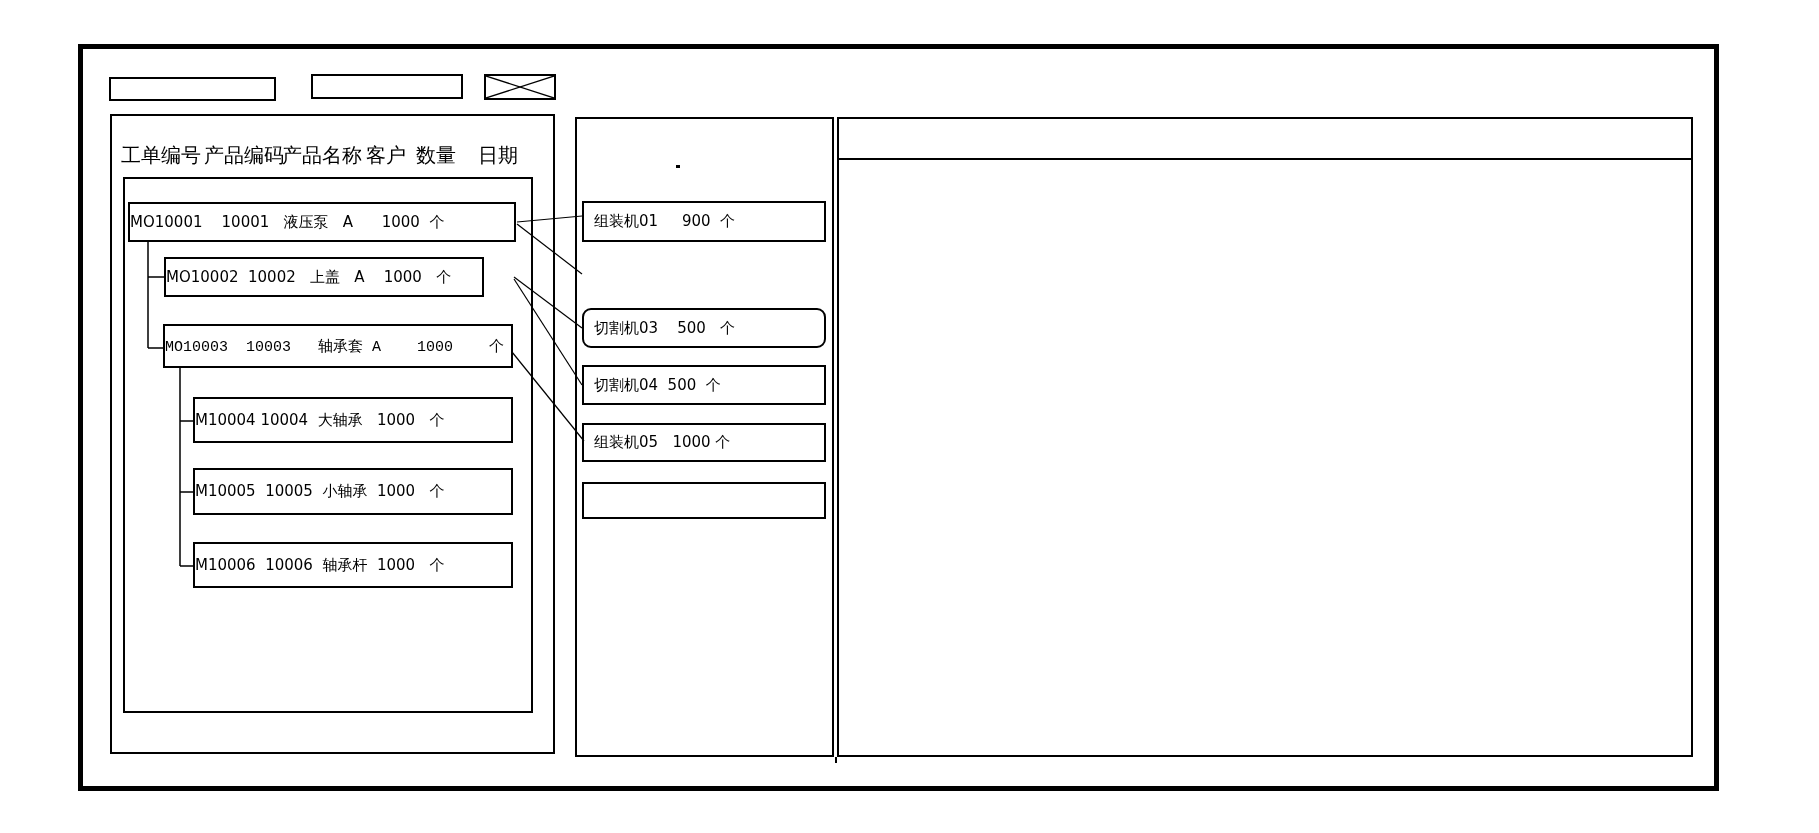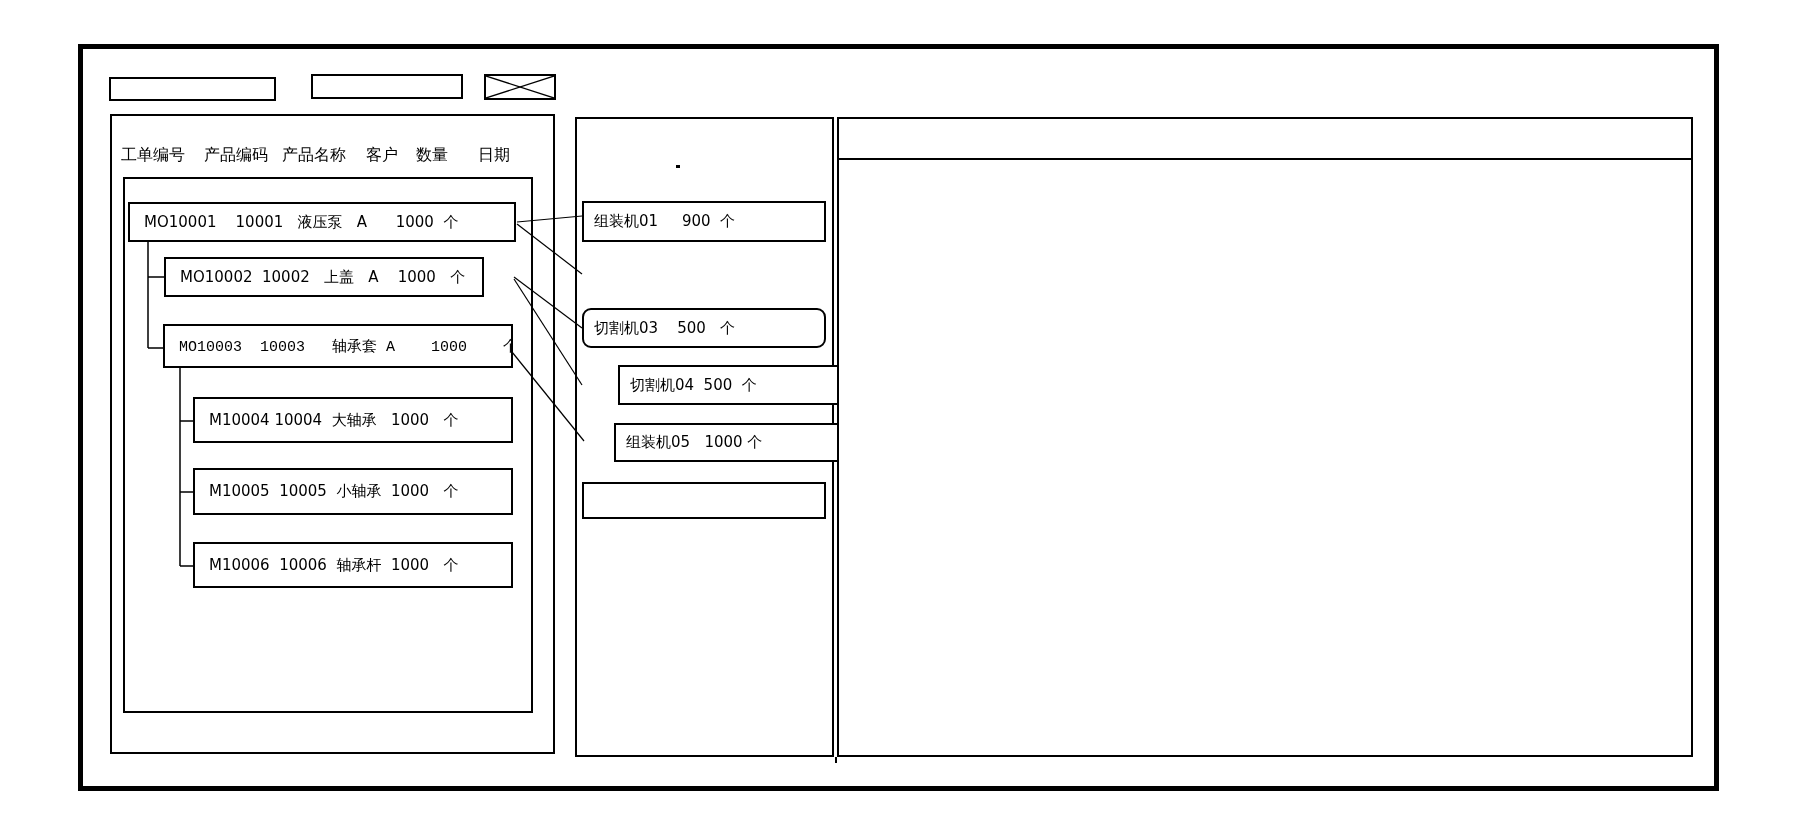--- a/index.html
+++ b/index.html
@@ -20,40 +20,40 @@
   .rect1{left:109px;top:77px;width:167px;height:24px;}
   .rect2{left:311px;top:74px;width:152px;height:25px;}
   .xbox{left:484px;top:74px;width:72px;height:26px;border:2px solid #000;background:#fff;}
   .xbox svg{display:block;width:100%;height:100%;}
   .panel{border:2px solid #000;background:#fff;}
   .left-panel{left:110px;top:114px;width:445px;height:640px;}
   .tree-box{left:123px;top:177px;width:410px;height:536px;border:2px solid #000;background:transparent;}
   .mid-panel{left:575px;top:117px;width:259px;height:640px;}
   .right-panel{left:837px;top:117px;width:856px;height:640px;}
   .right-header{position:absolute;left:0;top:0;width:100%;height:41px;border-bottom:2px solid #000;box-sizing:border-box;}
-  .col-label{position:absolute;top:146px;font-size:16px;white-space:pre;line-height:18px;}
+  .col-label{position:absolute;top:146px;font-size:20px;white-space:pre;line-height:18px;}
   .order-box,.machine-box{
     border:2px solid #000;background:#fff;
     display:flex;align-items:center;
     font-size:15px;white-space:pre;
     overflow:hidden;
   }
-  .order-box{padding-left:14px;}
+  .order-box{}
   .machine-box{padding-left:10px;}
   .o1{left:128px;top:202px;width:388px;height:40px;}
   .o2{left:164px;top:257px;width:320px;height:40px;}
   .o3{left:163px;top:324px;width:350px;height:44px;font-family:Liberation Mono, monospace;}
   .o4{left:193px;top:397px;width:320px;height:46px;}
   .o5{left:193px;top:468px;width:320px;height:47px;}
   .o6{left:193px;top:542px;width:320px;height:46px;}
   .m1{left:582px;top:201px;width:244px;height:41px;}
   .m2{left:582px;top:254px;width:244px;height:40px;}
   .m3{left:582px;top:308px;width:244px;height:40px;border-radius:9px;}
-  .m4{left:582px;top:365px;width:244px;height:40px;margin-left:36px;}
-  .m5{left:614px;top:423px;width:244px;height:39px;}
+  .m4{left:582px;top:365px;width:244px;height:40px;}
+  .m5{left:582px;top:423px;width:244px;height:39px;}
   .m6{left:582px;top:482px;width:244px;height:37px;}
   .overlay-svg{left:0;top:0;width:1819px;height:833px;pointer-events:none;}
   .dot-mark{left:676px;top:165px;width:4px;height:3px;background:#000;}
   .divider-ext{left:835px;top:757px;width:2px;height:6px;background:#000;}
 </style>
 </head>
 <body>
 
 <div class="screen">
 

